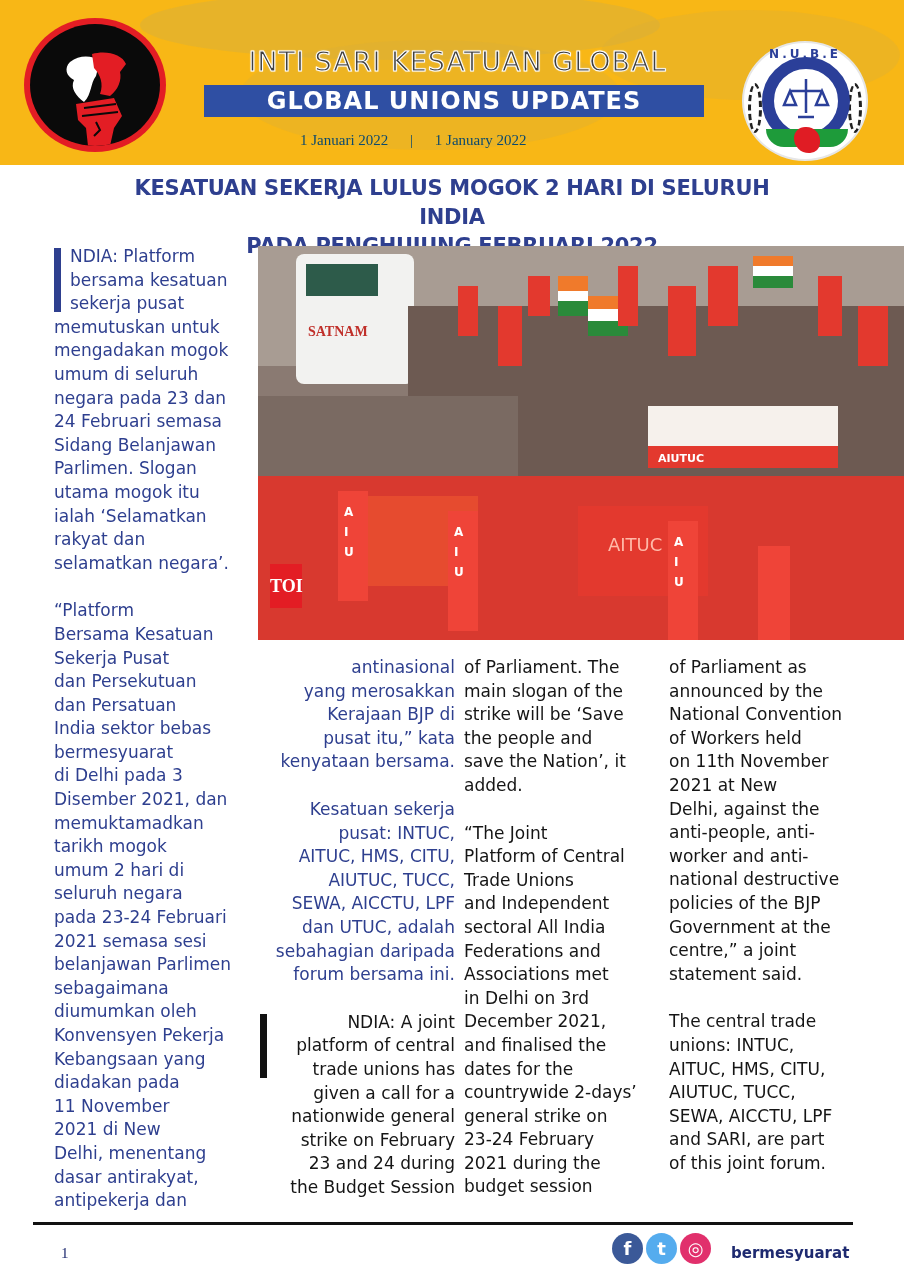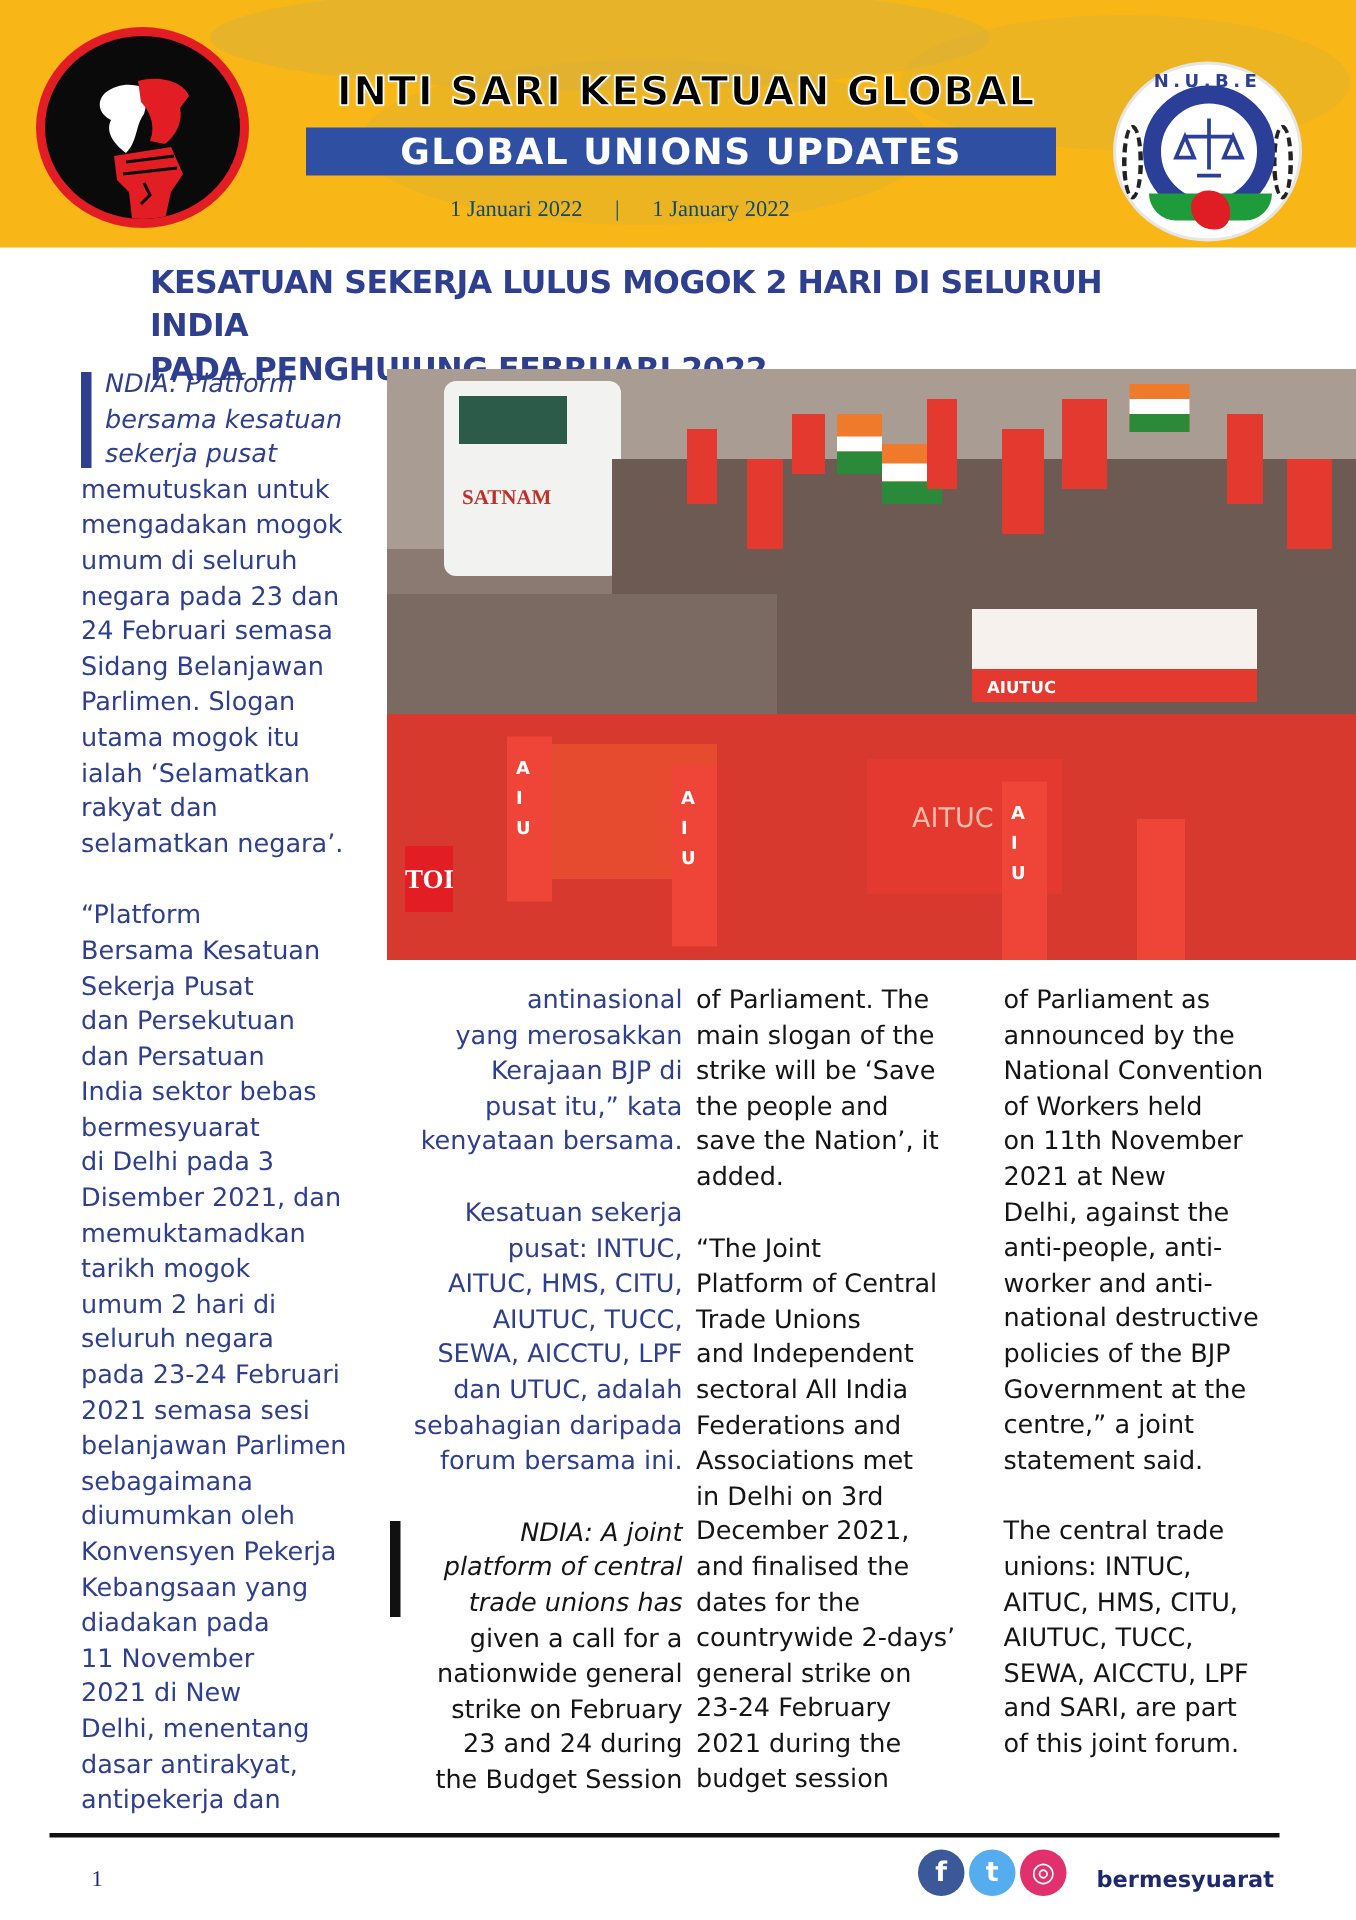--- a/index.html
+++ b/index.html
@@ -4,54 +4,54 @@
 <style>
   * { margin: 0; padding: 0; box-sizing: border-box; }
   html, body { width: 904px; height: 1280px; background: #ffffff; overflow: hidden; }
   body { position: relative; font-family: "DejaVu Sans", sans-serif; }
 
   
   .header { position: absolute; left: 0; top: 0; width: 904px; height: 165px; background: #f8b716; overflow: hidden; }
   .header .map-blob { position: absolute; background: #d9b03a; opacity: 0.55; border-radius: 50%; }
   .logo-left { position: absolute; left: 24px; top: 18px; width: 142px; height: 134px; border-radius: 50%; background: #e31d24; }
   .logo-left .inner { position: absolute; left: 6px; top: 6px; width: 130px; height: 122px; border-radius: 50%; background: #0a0a0a; overflow: hidden; }
-  .title-ms { position: absolute; left: 205px; top: 46px; width: 505px; text-align: center; font-family: "DejaVu Sans", sans-serif; font-weight: 700; font-size: 27px; color: #000000; letter-spacing: 1px; -webkit-text-stroke: 1px #ffffff; text-shadow: 0 0 2px #fff; }
+  .title-ms { position: absolute; left: 205px; top: 46px; width: 505px; text-align: center; font-family: "DejaVu Sans", sans-serif; font-weight: 400; font-size: 27px; color: #404040; letter-spacing: 1px; -webkit-text-stroke: 1px #ffffff; text-shadow: 0 0 2px #fff; }
   .title-en-bar { position: absolute; left: 204px; top: 85px; width: 500px; height: 32px; background: #2f4fa3; }
   .title-en { position: absolute; left: 204px; top: 85px; width: 500px; height: 32px; line-height: 32px; text-align: center; font-family: "DejaVu Sans", sans-serif; font-weight: 900; font-size: 24px; color: #ffffff; letter-spacing: 1px; }
   .dates { position: absolute; left: 300px; top: 132px; font-family: "Liberation Serif", serif; font-size: 15px; color: #0c4a6e; }
   .dates span { display: inline-block; }
   .date-sep { margin: 0 18px; }
   .logo-right { position: absolute; left: 742px; top: 27px; width: 126px; height: 120px; border-radius: 50%; background: #ffffff; border: 2px solid #e6e6e6; margin-top: 14px; }
   .logo-right .ring { position: absolute; left: 18px; top: 14px; width: 88px; height: 88px; border-radius: 50%; border: 12px solid #2b3f99; background: #fff; }
   .logo-right .nube { position: absolute; left: 0; top: 4px; width: 100%; text-align: center; font-size: 12px; font-weight: bold; color: #2b3f99; letter-spacing: 3px; }
   .logo-right .leaf-l, .logo-right .leaf-r { position: absolute; top: 40px; width: 14px; height: 50px; border: 3px dashed #222; border-radius: 50%; }
   .logo-right .leaf-l { left: 4px; }
   .logo-right .leaf-r { right: 4px; }
   .logo-right .flower { position: absolute; left: 50px; top: 84px; width: 26px; height: 26px; background: #e01c24; border-radius: 45% 55% 40% 60%; }
   .logo-right .green { position: absolute; left: 22px; top: 86px; width: 82px; height: 18px; background: #1e9b3a; border-radius: 0 0 40px 40px; }
 
   
-  .headline { position: absolute; left: 100px; top: 174px; width: 704px; font-family: "DejaVu Sans", sans-serif; font-weight: bold; font-size: 21px; line-height: 29px; color: #2e3f8f; letter-spacing: -0.3px; }
+  .headline { position: absolute; left: 100px; top: 174px; width: 704px; text-align: center; font-family: "DejaVu Sans", sans-serif; font-weight: bold; font-size: 21px; line-height: 29px; color: #2e3f8f; letter-spacing: -0.3px; }
 
   
   .photo { position: absolute; left: 258px; top: 246px; width: 646px; height: 394px; overflow: hidden; background: #b9483d; }
   .toi-badge { position: absolute; left: 12px; top: 318px; width: 32px; height: 44px; background: #e31d24; color: #fff; font-family: "Liberation Serif", serif; font-size: 18px; line-height: 44px; text-align: center; font-weight: bold; }
 
   
   .col { position: absolute; font-family: "DejaVu Sans", sans-serif; font-size: 17px; line-height: 23.6px; }
   .col p { white-space: pre-line; }
   .blue { color: #2e3f8f; }
   .black { color: #151515; }
   .col-1 { left: 54px; top: 245px; width: 195px; }
   .col-2 { left: 260px; top: 656px; width: 195px; text-align: right; }
   .col-3 { left: 464px; top: 656px; width: 195px; }
   .col-4 { left: 669px; top: 656px; width: 195px; }
   .dropcap-wrap { position: relative; }
   .dropcap { position: absolute; top: 3px; width: 7px; height: 64px; }
-  .indent-block { padding-left: 16px; font-style: italic; }
+  .indent-block { padding-left: 16px; }
   .gap { height: 24px; }
 
   
   .footer-rule { position: absolute; left: 33px; top: 1222px; width: 820px; height: 3px; background: #111; }
   .page-num { position: absolute; left: 61px; top: 1245px; font-family: "Liberation Serif", serif; font-size: 15px; color: #1e2a70; }
   .social { position: absolute; left: 612px; top: 1233px; display: flex; gap: 3px; }
   .soc { width: 31px; height: 31px; border-radius: 50%; color: #fff; font-weight: bold; text-align: center; line-height: 31px; font-size: 18px; font-family: "DejaVu Sans", sans-serif; }
   .soc.fb { background: #3b5998; }
   .soc.tw { background: #55acee; }
   .soc.ig { background: #e1306c; }

